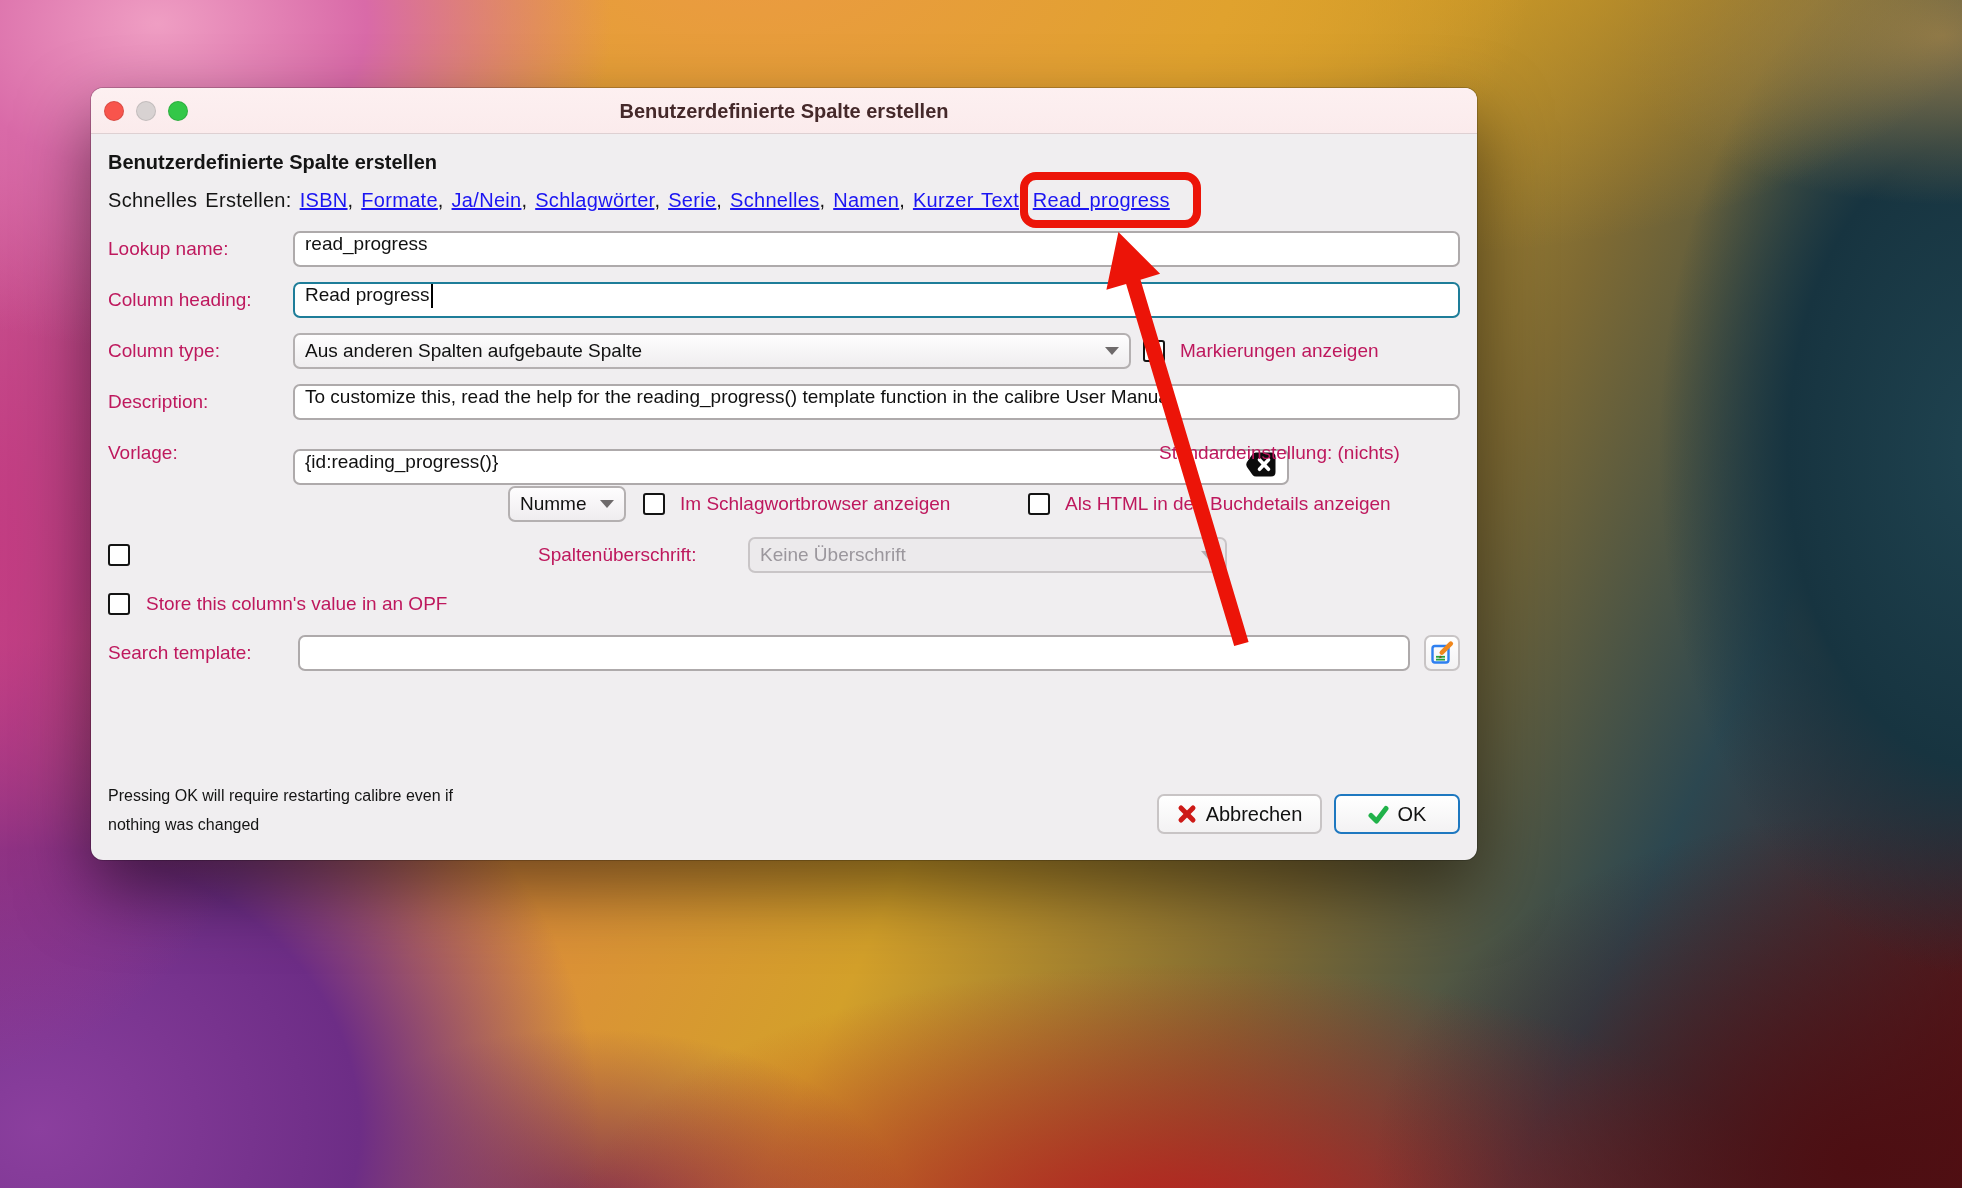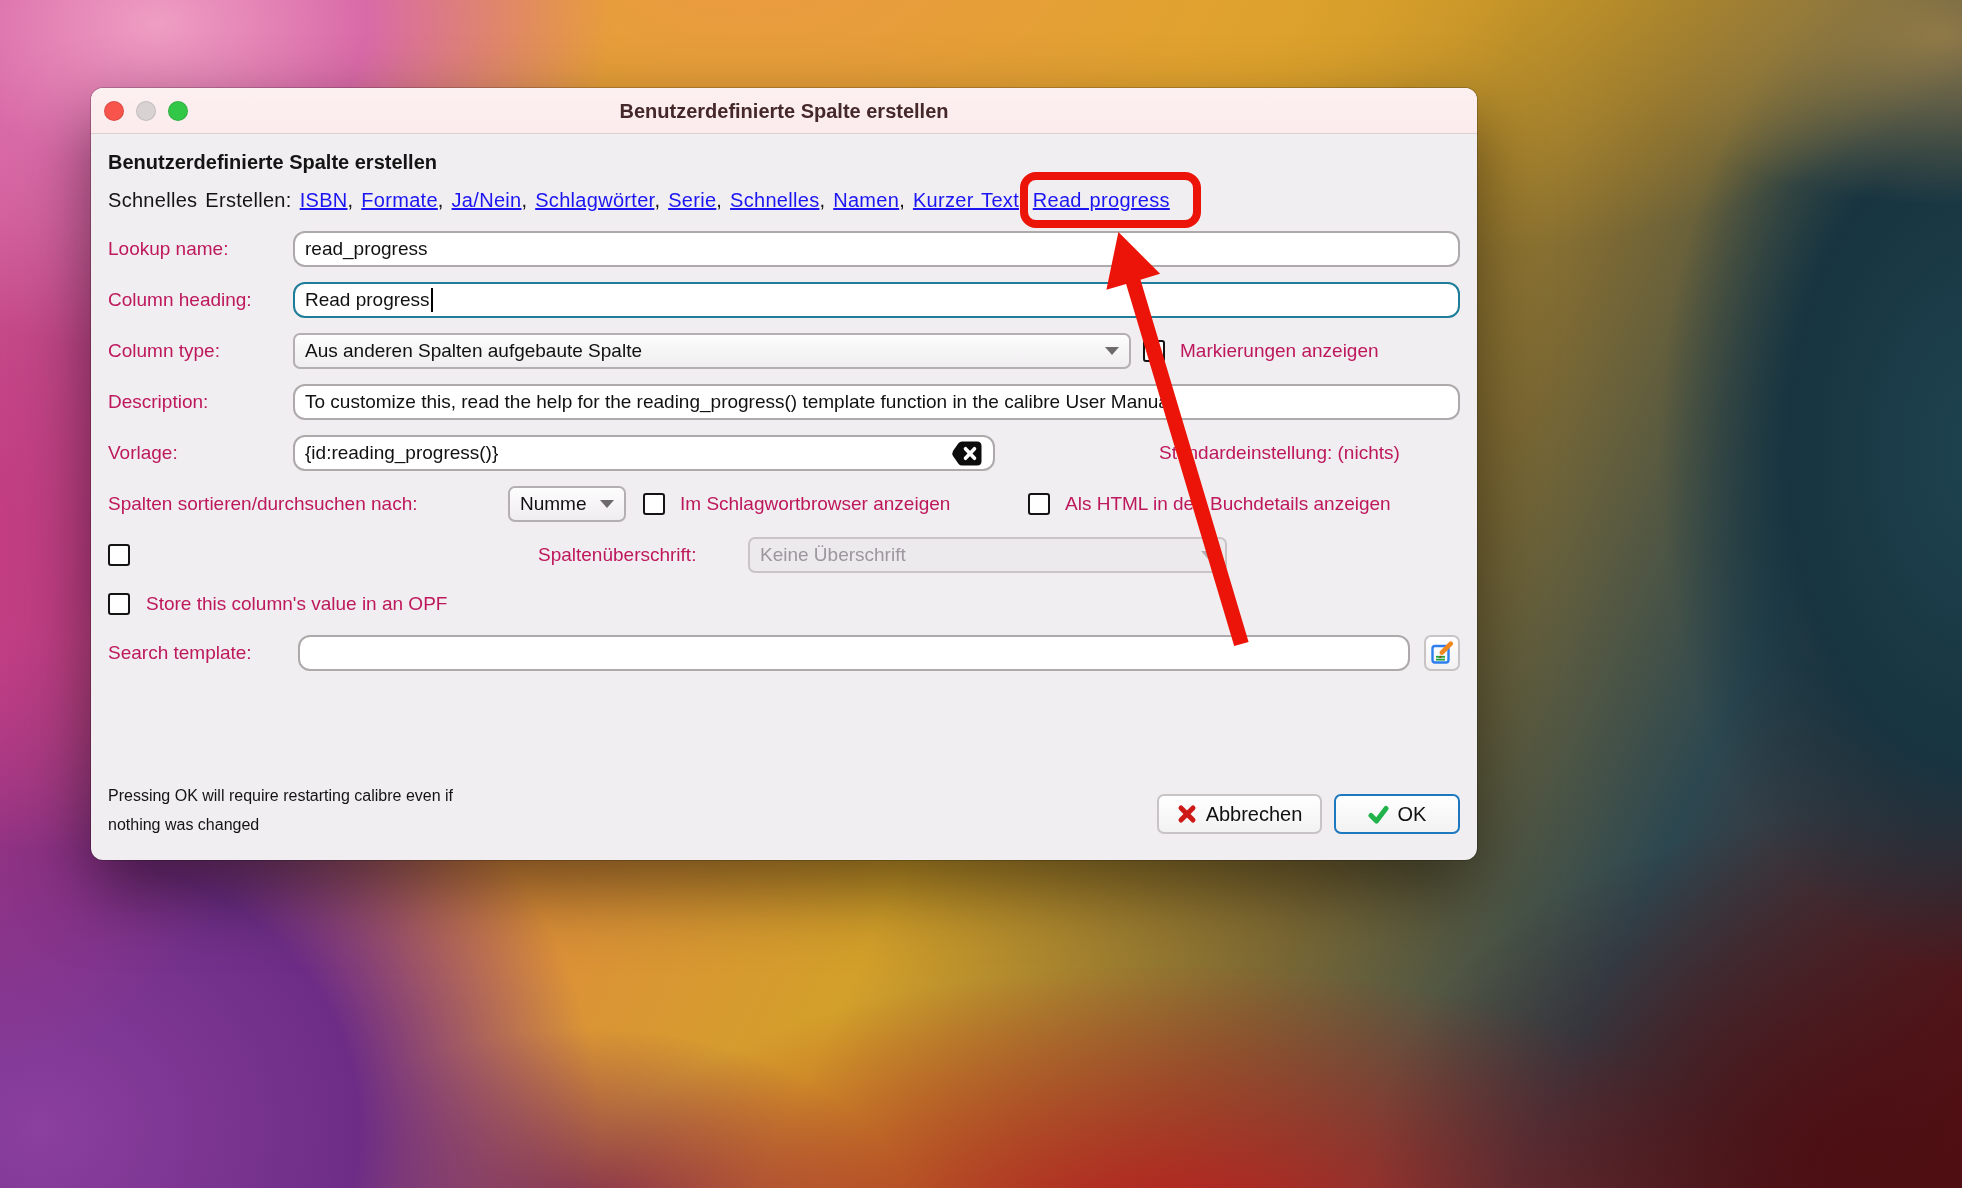--- a/index.html
+++ b/index.html
@@ -41,21 +41,21 @@
 
   .heading { position:absolute; left:17px; top:63px; font-size:20px; font-weight:bold; color:#141414; }
   .quick { position:absolute; left:17px; top:101px; font-size:20px; letter-spacing:0.3px;
     word-spacing:2px; white-space:nowrap; color:#141414; }
   .quick .qlabel { margin-right:8px; }
   .quick a { color:#1b15f2; text-decoration:underline; cursor:pointer; }
 
   .lbl { position:absolute; height:36px; display:flex; align-items:center;
     font-size:19px; color:#be185d; white-space:nowrap; }
   .field { position:absolute; height:36px; background:#fff; border:2px solid #aeaaab;
-    border-radius:12px; display:flex; align-items:center; padding:0 10px;
+    border-radius:7px; display:flex; padding:0 10px;
     font-size:19px; color:#111; white-space:nowrap; overflow:hidden; }
   .field.focused { border-color:#1e7d99; }
   .caret { display:inline-block; width:2px; height:24px; background:#000; margin-left:1px; }
   .combo { position:absolute; height:36px; background:linear-gradient(#fefdfe,#efedef);
     border:2px solid #b4b0b1; border-radius:7px; display:flex; align-items:center;
     justify-content:space-between; padding:16px 10px; font-size:19px; color:#111;
     white-space:nowrap; overflow:hidden; }
   .combo .tri { width:0; height:0; border-left:7px solid transparent;
     border-right:7px solid transparent; border-top:8px solid #6e6a6b; margin-left:8px; flex:none; }
   .combo.disabled { color:#9b979d; background:#eceaec; border-color:#c9c5c7; }
@@ -112,31 +112,30 @@
       </div>
     <span class="cb" style="left:1052px; top:252px;"></span>
     <div class="lbl" style="left:1089px; top:245px;">Markierungen anzeigen</div>
 
     <div class="lbl" style="left:17px; top:296px;">Description:</div>
     <div class="field" style="left:202px; top:296px; width:1167px;">
         <span>To customize this, read the help for the reading_progress() template function in the calibre User Manual</span>
       </div>
 
     <div class="lbl" style="left:17px; top:347px;">Vorlage:</div>
-    <div class="field" style="left:202px; top:347px; width:702px;">
+    <div class="field" style="left:202px; top:361px; width:996px;">
       <span style="flex:1;">{id:reading_progress()}</span>
       <svg width="32" height="27" viewBox="0 0 32 27">
         <path d="M11 1.5 H26 Q30.5 1.5 30.5 6 V21 Q30.5 25.5 26 25.5 H11 Q9 25.5 7.6 23.9 L2 16 Q0.6 13.5 2 11 L7.6 3.1 Q9 1.5 11 1.5 Z" fill="#0c0c0c"></path>
         <line x1="14.5" y1="8.7" x2="23.5" y2="18.3" stroke="#fff" stroke-width="3.6" stroke-linecap="round"></line>
         <line x1="23.5" y1="8.7" x2="14.5" y2="18.3" stroke="#fff" stroke-width="3.6" stroke-linecap="round"></line>
       </svg>
     </div>
     <div class="lbl" style="left:1068px; top:347px;">Standardeinstellung: (nichts)</div>
 
-    <div class="lbl" style="left:17px; top:398px;">Spalten sortieren/durchsuchen nach:</div>
     <div class="combo" style="left:417px; top:398px; width:118px;">
         <span>Numme</span>
         <span class="tri"></span>
       </div>
     <span class="cb" style="left:552px; top:405px;"></span>
     <div class="lbl" style="left:589px; top:398px;">Im Schlagwortbrowser anzeigen</div>
     <span class="cb" style="left:937px; top:405px;"></span>
     <div class="lbl" style="left:974px; top:398px;">Als HTML in den Buchdetails anzeigen</div>
 
     <span class="cb" style="left:17px; top:456px;"></span>

